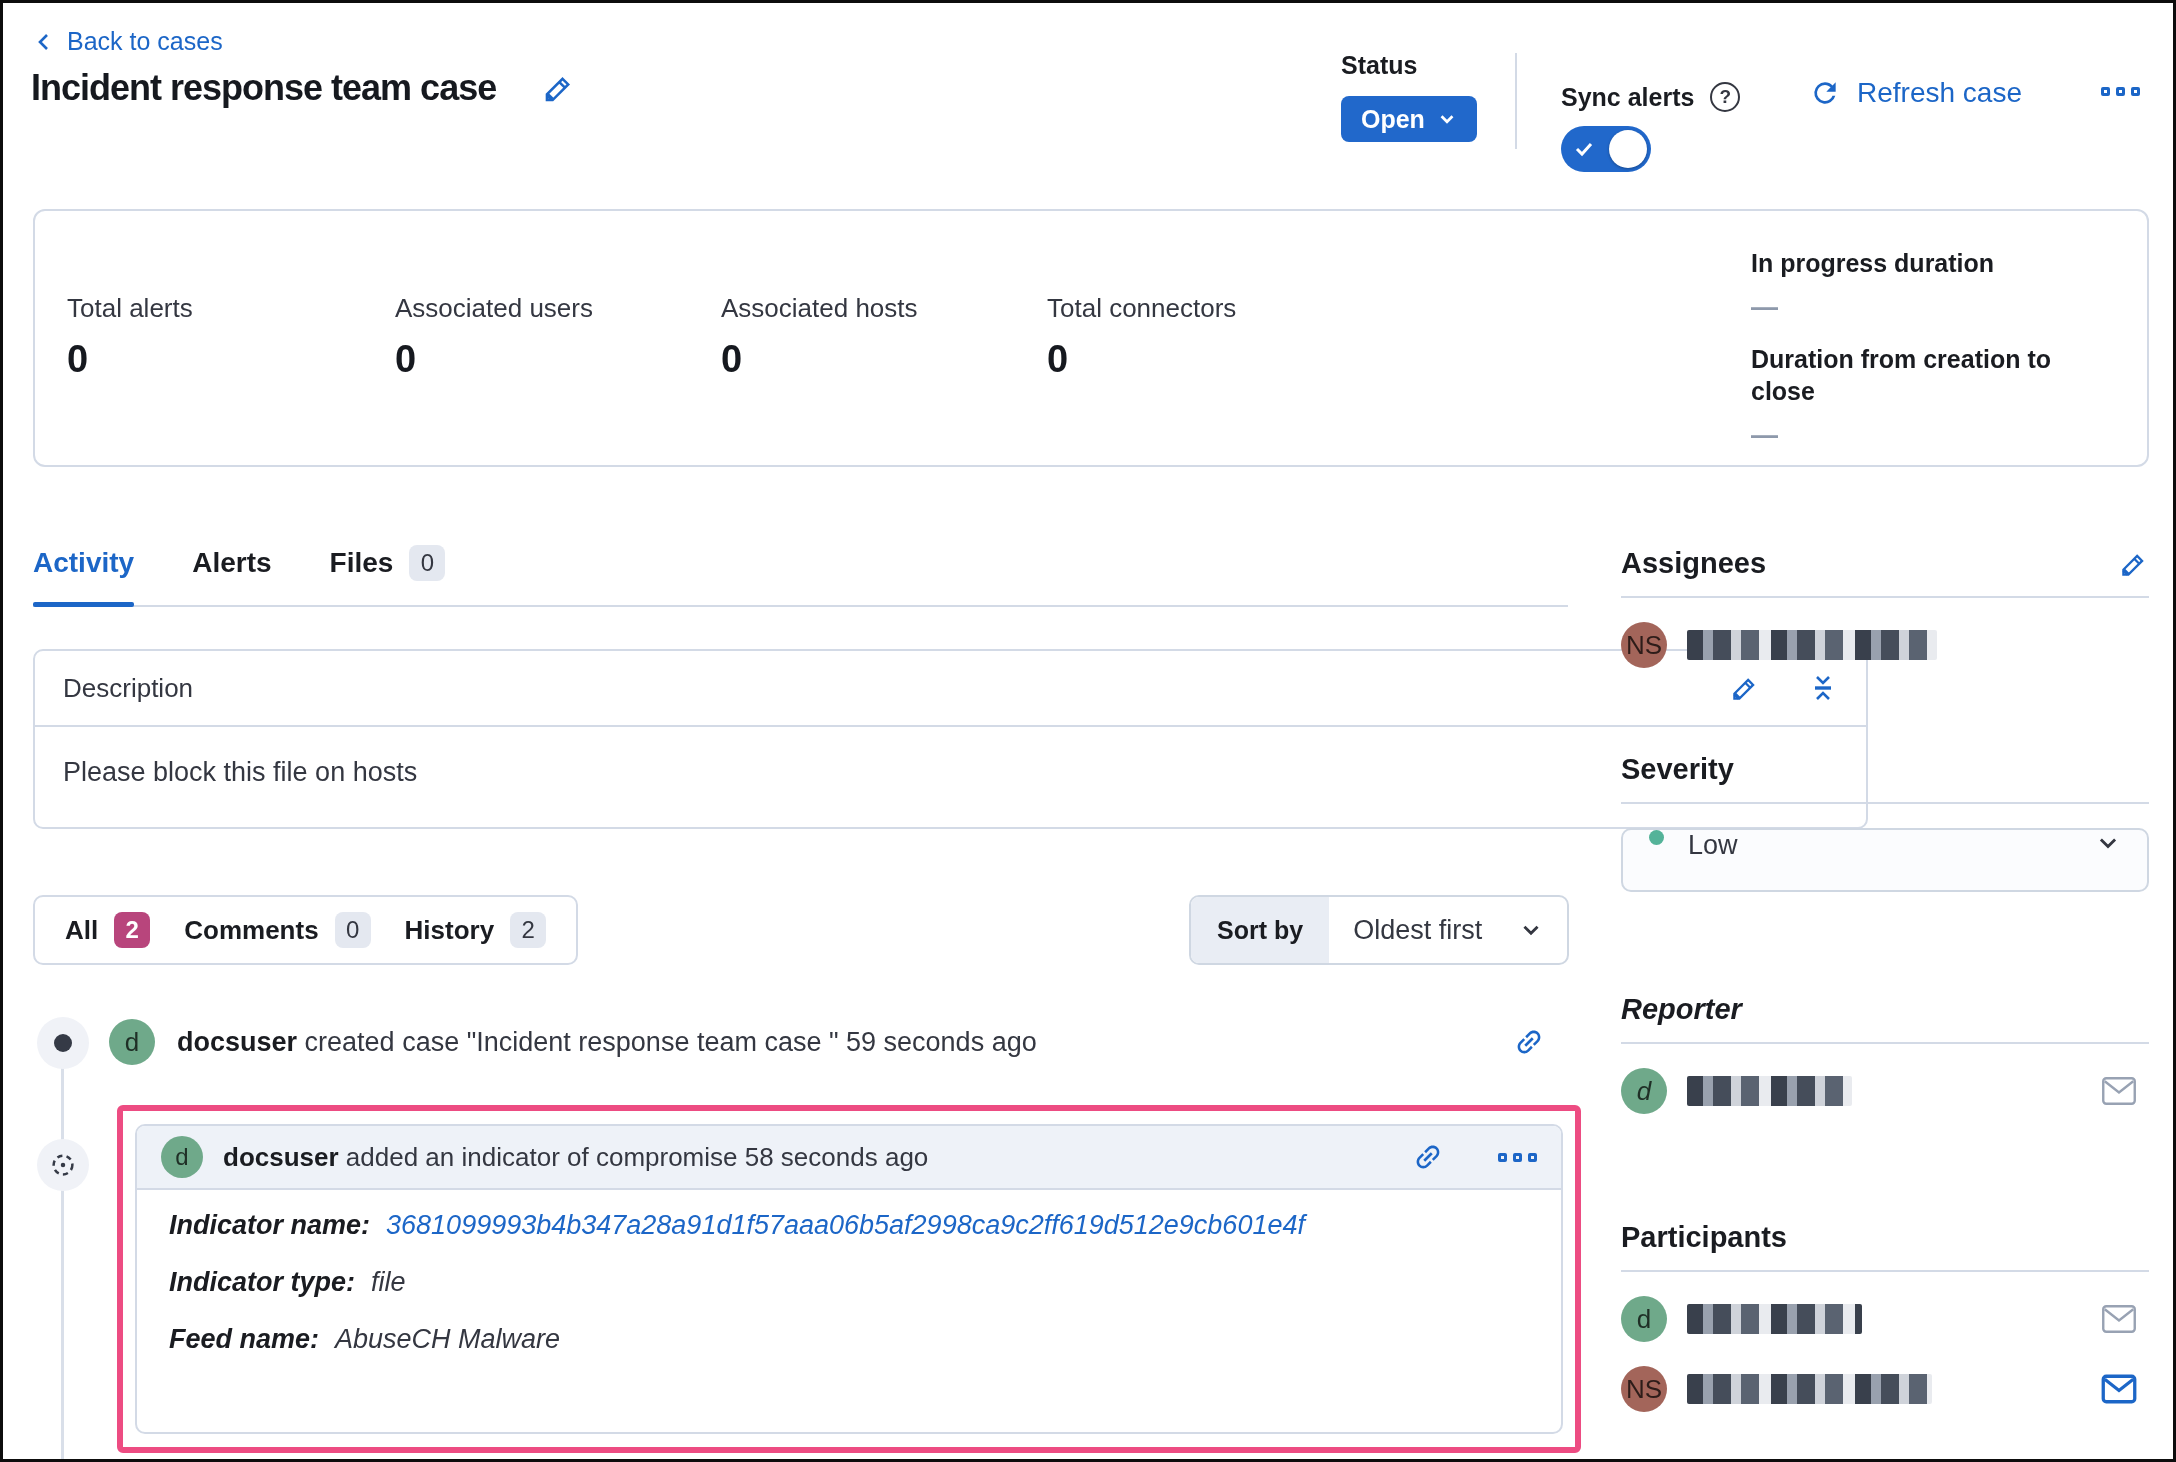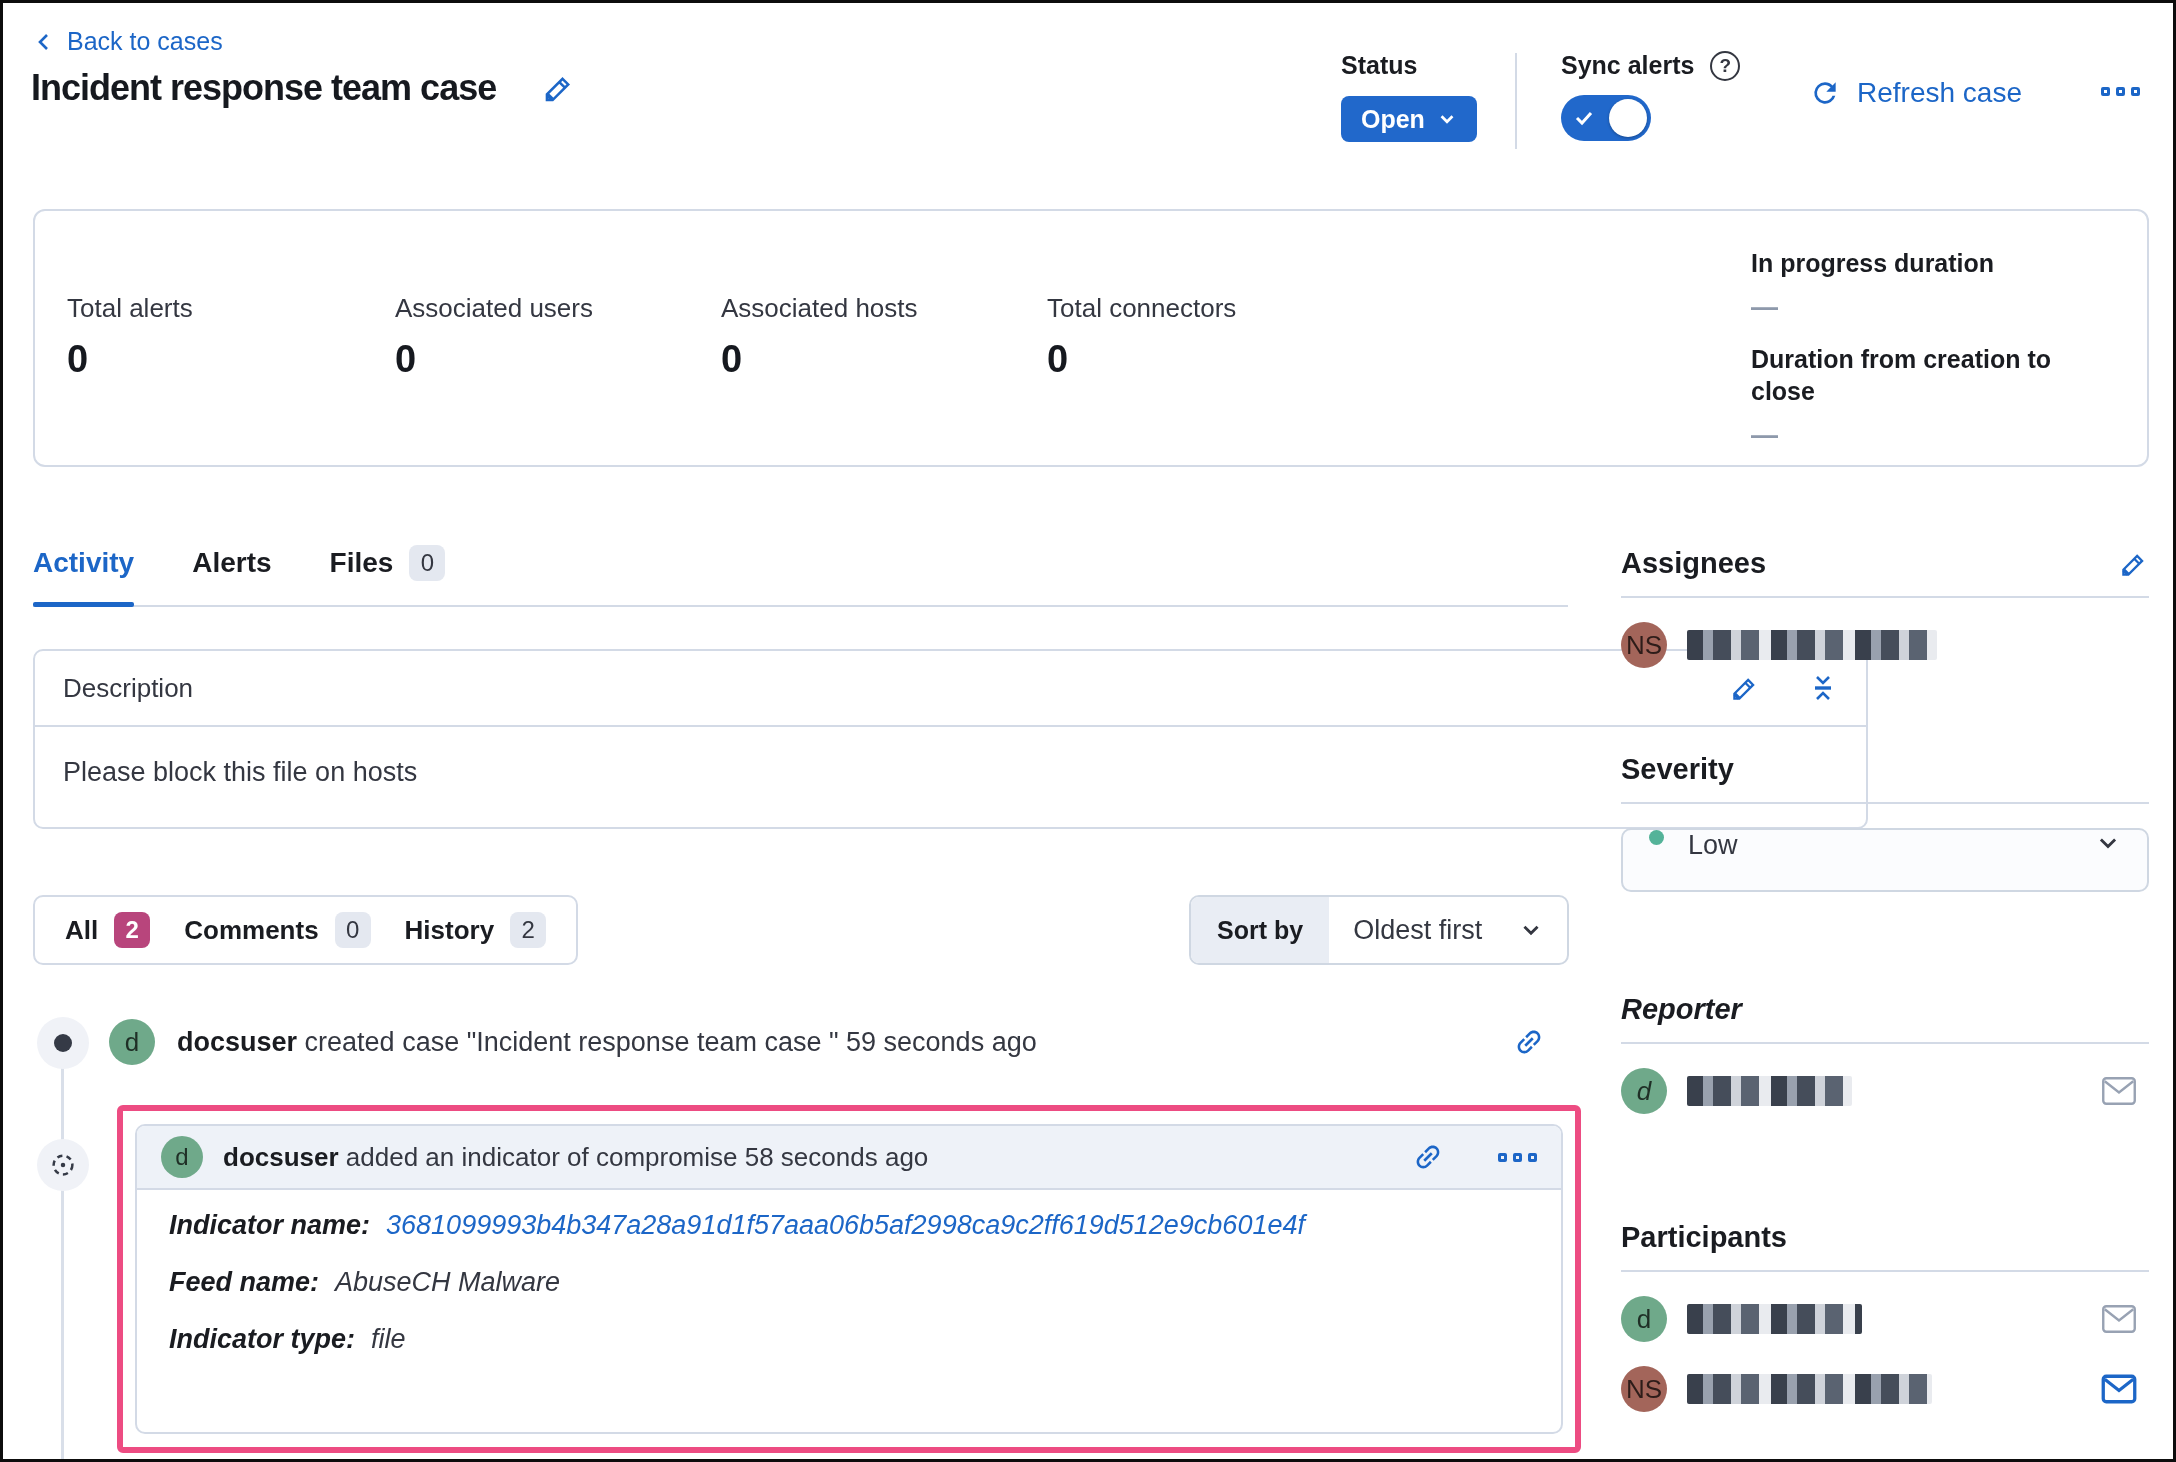--- a/index.html
+++ b/index.html
@@ -19,21 +19,21 @@
           color:var(--blue); font-size:25px; font-weight:500; text-decoration:none; cursor:pointer; }
   .title-row { position:absolute; left:28px; top:64px; display:flex; align-items:center; gap:46px; }
   .page-title { font-size:36px; font-weight:700; color:#16191f; letter-spacing:-1px; }
   .ctl-label { font-size:25px; font-weight:700; color:var(--dark); }
   .status-group { position:absolute; left:1338px; top:48px; }
   .status-btn { margin-top:16px; display:inline-flex; align-items:center; gap:12px; height:46px;
                 padding:0 20px; background:var(--btn-blue); color:#fff; border:none; border-radius:8px;
                 font-size:25px; font-weight:600; font-family:inherit; cursor:pointer; }
   .vdiv { position:absolute; left:1512px; top:50px; width:2px; height:96px; background:var(--border); }
   .sync-group { position:absolute; left:1558px; top:48px; }
-  .sync-row { display:flex; align-items:flex-start; gap:16px; }
+  .sync-row { display:flex; align-items:center; gap:16px;margin-top:31px; }
   .help-icon { width:30px; height:30px; border:2px solid #343741; border-radius:50%;
                display:inline-flex; align-items:center; justify-content:center;
                font-size:19px; font-weight:700; color:#343741; cursor:pointer; }
   .toggle { margin-top:14px; position:relative; width:90px; height:46px; background:var(--btn-blue);
             border-radius:24px; border:none; cursor:pointer; display:block; }
   .toggle svg { position:absolute; left:11px; top:12px; }
   .toggle .knob { position:absolute; right:4px; top:4px; width:38px; height:38px; background:#fff;
                   border-radius:50%; box-shadow:0 1px 3px rgba(0,0,0,.3); }
   .refresh-btn { position:absolute; left:1806px; top:74px; display:flex; gap:16px;
                  background:none; border:none; color:var(--blue); font-size:28px; font-weight:500;
@@ -316,26 +316,26 @@
             <i></i>
             <i></i>
         </button>
       </div>
       <div class="ind-body">
         <div class="ind-row">
           <span class="k">Indicator name:</span>
           <a>3681099993b4b347a28a91d1f57aaa06b5af2998ca9c2ff619d512e9cb601e4f</a>
         </div>
         <div class="ind-row">
+          <span class="k">Indicator type:</span>
+          <span>file</span>
+        </div>
+        <div class="ind-row">
           <span class="k">Feed name:</span>
           <span>AbuseCH Malware</span>
-        </div>
-        <div class="ind-row">
-          <span class="k">Indicator type:</span>
-          <span>file</span>
         </div>
       </div>
     </div>
   </div>
 
   <div class="side-sec sec-assignees">
     <div class="sec-head">
       <span class="sec-title">Assignees</span>
       <button class="icon-btn">
         <svg width="30" height="30" viewBox="0 0 24 24" fill="none" stroke="#1c66c7" stroke-width="1.8">

